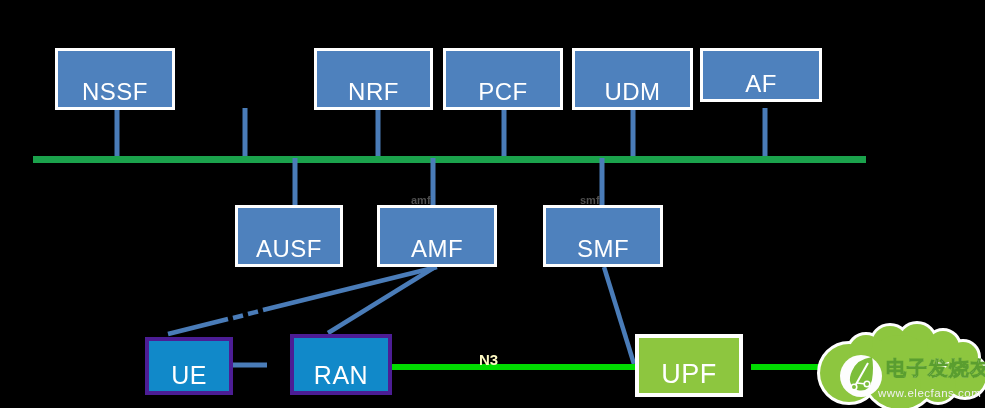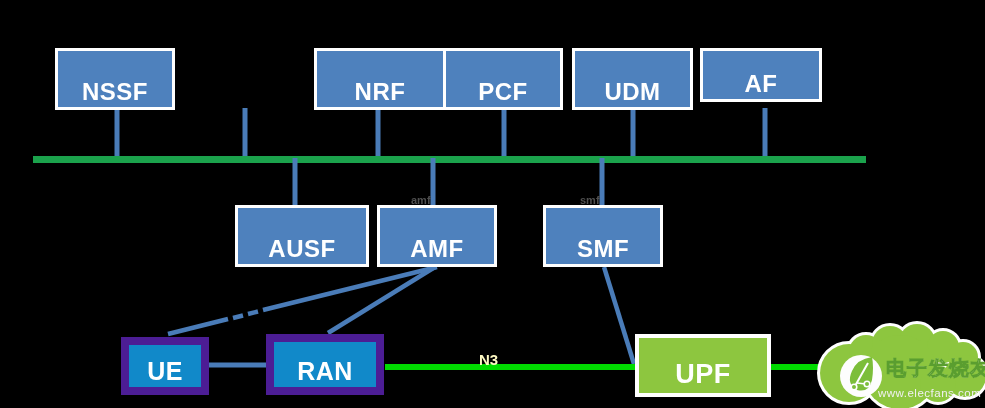--- a/index.html
+++ b/index.html
@@ -8,36 +8,37 @@
     width:985px;height:408px;
     background:#000;
     overflow:hidden;
     font-family:"Liberation Sans",sans-serif;
   }
   #wires{position:absolute;left:0;top:0;z-index:1;}
   .node{
     position:absolute;
     display:flex;align-items:flex-end;justify-content:center;
     box-sizing:border-box;
-    color:#fff;font-weight:bold;
+    color:#fff;font-weight:normal;
     z-index:3;
     line-height:1;
     letter-spacing:.5px;
   }
   .steel{
     background:#4E81BD;
     border:3px solid #fff;
     font-size:24px;
     padding-bottom:3px;
   }
   .access{
     background:#1189C9;
-    border:8px solid #4c1d95;
+    border:4px solid #4c1d95;
     font-size:25px;
     padding-bottom:3px;
+    margin-left:24px;
   }
   .upf{
     background:#8DC63F;
     border:4px solid #fff;
     font-size:27px;
     padding-bottom:5px;
   }
   .faint-label{
     position:absolute;
     z-index:4;
@@ -130,31 +131,31 @@
         <circle cx="854" cy="387" r="2.8" fill="#7CBE3A" stroke="#fff" stroke-width="1.6"></circle>
         <circle cx="867" cy="384" r="2.8" fill="#7CBE3A" stroke="#fff" stroke-width="1.6"></circle>
       </g>
 
       <text x="886" y="375" font-size="20" font-weight="bold" fill="#ffffff" stroke="#5a9e2f" stroke-width="0.8" letter-spacing="1">电子发烧友</text>
       <text x="878" y="397" font-size="11.5" fill="#f0f0f0" letter-spacing="0.5">www.elecfans.com</text>
     </g>
   </svg>
 
   <div class="node steel" style="left:55px;top:48px;width:120px;height:62px">NSSF</div>
-  <div class="node steel" style="left:314px;top:48px;width:132px;height:62px">NRF</div>
+  <div class="node steel" style="left:314px;top:48px;width:119px;height:62px">NRF</div>
   <div class="node steel" style="left:443px;top:48px;width:120px;height:62px">PCF</div>
   <div class="node steel" style="left:572px;top:48px;width:121px;height:62px">UDM</div>
   <div class="node steel" style="left:700px;top:48px;width:122px;height:54px">AF</div>
 
-  <div class="node steel" style="left:235px;top:205px;width:134px;height:62px">AUSF</div>
+  <div class="node steel" style="left:235px;top:205px;width:108px;height:62px">AUSF</div>
   <div class="node steel" style="left:377px;top:205px;width:120px;height:62px">AMF</div>
   <div class="node steel" style="left:543px;top:205px;width:120px;height:62px">SMF</div>
 
   <div class="faint-label" style="left:411px;top:194px">amf</div>
   <div class="faint-label" style="left:580px;top:194px">smf</div>
 
   <div class="n3-label" style="left:479px;top:351px">N3</div>
 
   <div class="node access" style="left:121px;top:337px;width:88px;height:58px">UE</div>
-  <div class="node access" style="left:266px;top:334px;width:118px;height:61px">RAN</div>
-  <div class="node upf" style="left:635px;top:334px;width:136px;height:63px">UPF</div>
+  <div class="node access" style="left:266px;top:334px;width:102px;height:61px">RAN</div>
+  <div class="node upf" style="left:635px;top:334px;width:108px;height:63px">UPF</div>
 
 </div>
 
 </body></html>

